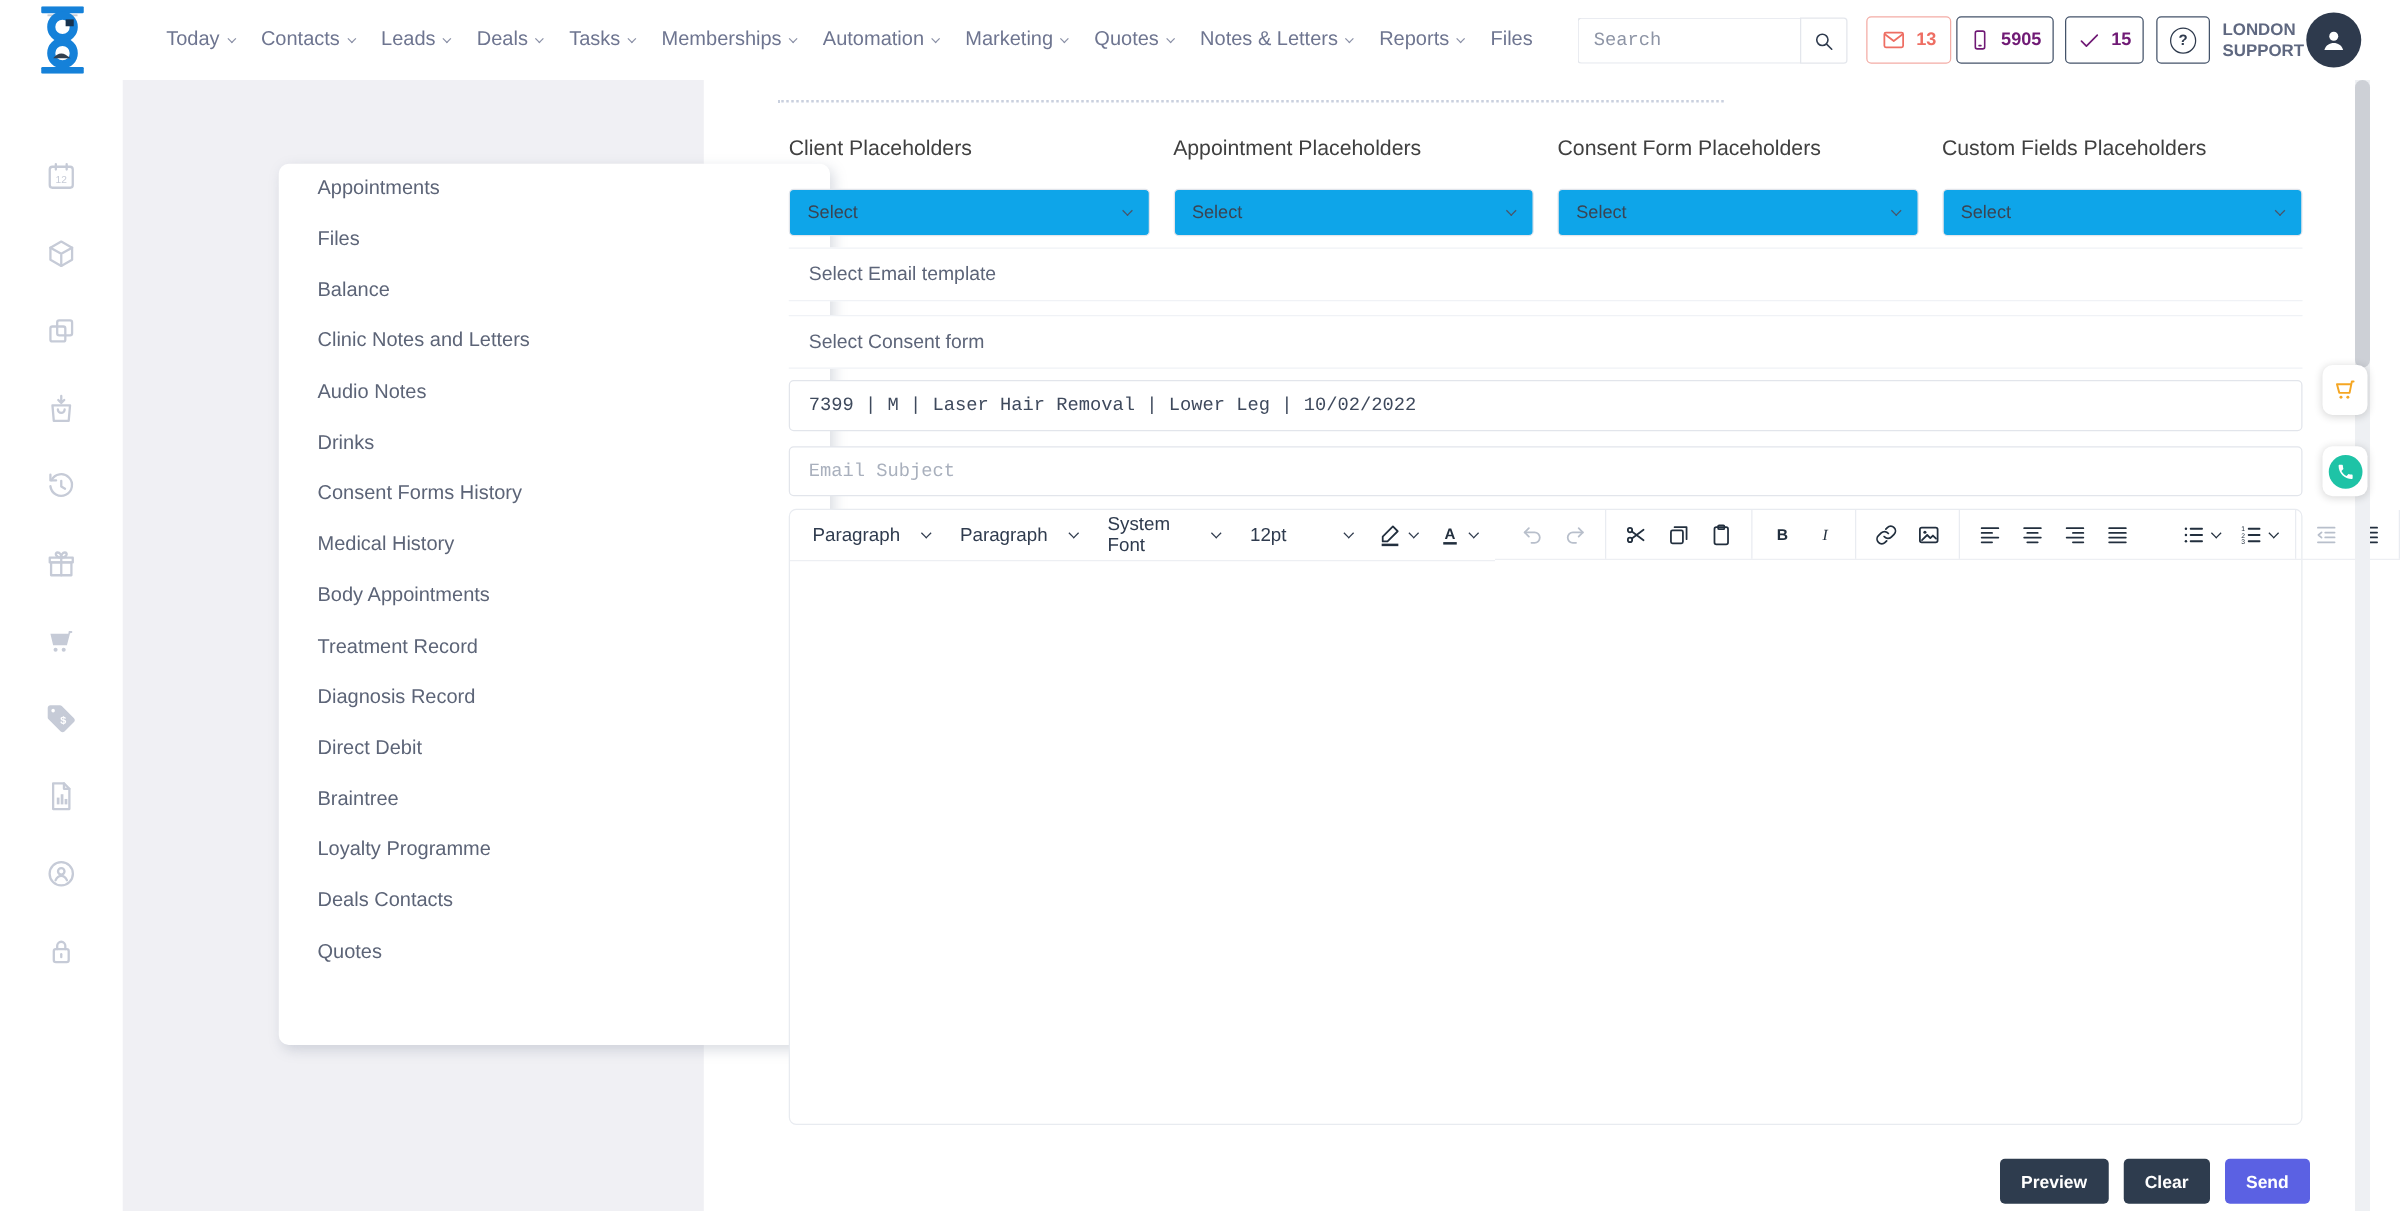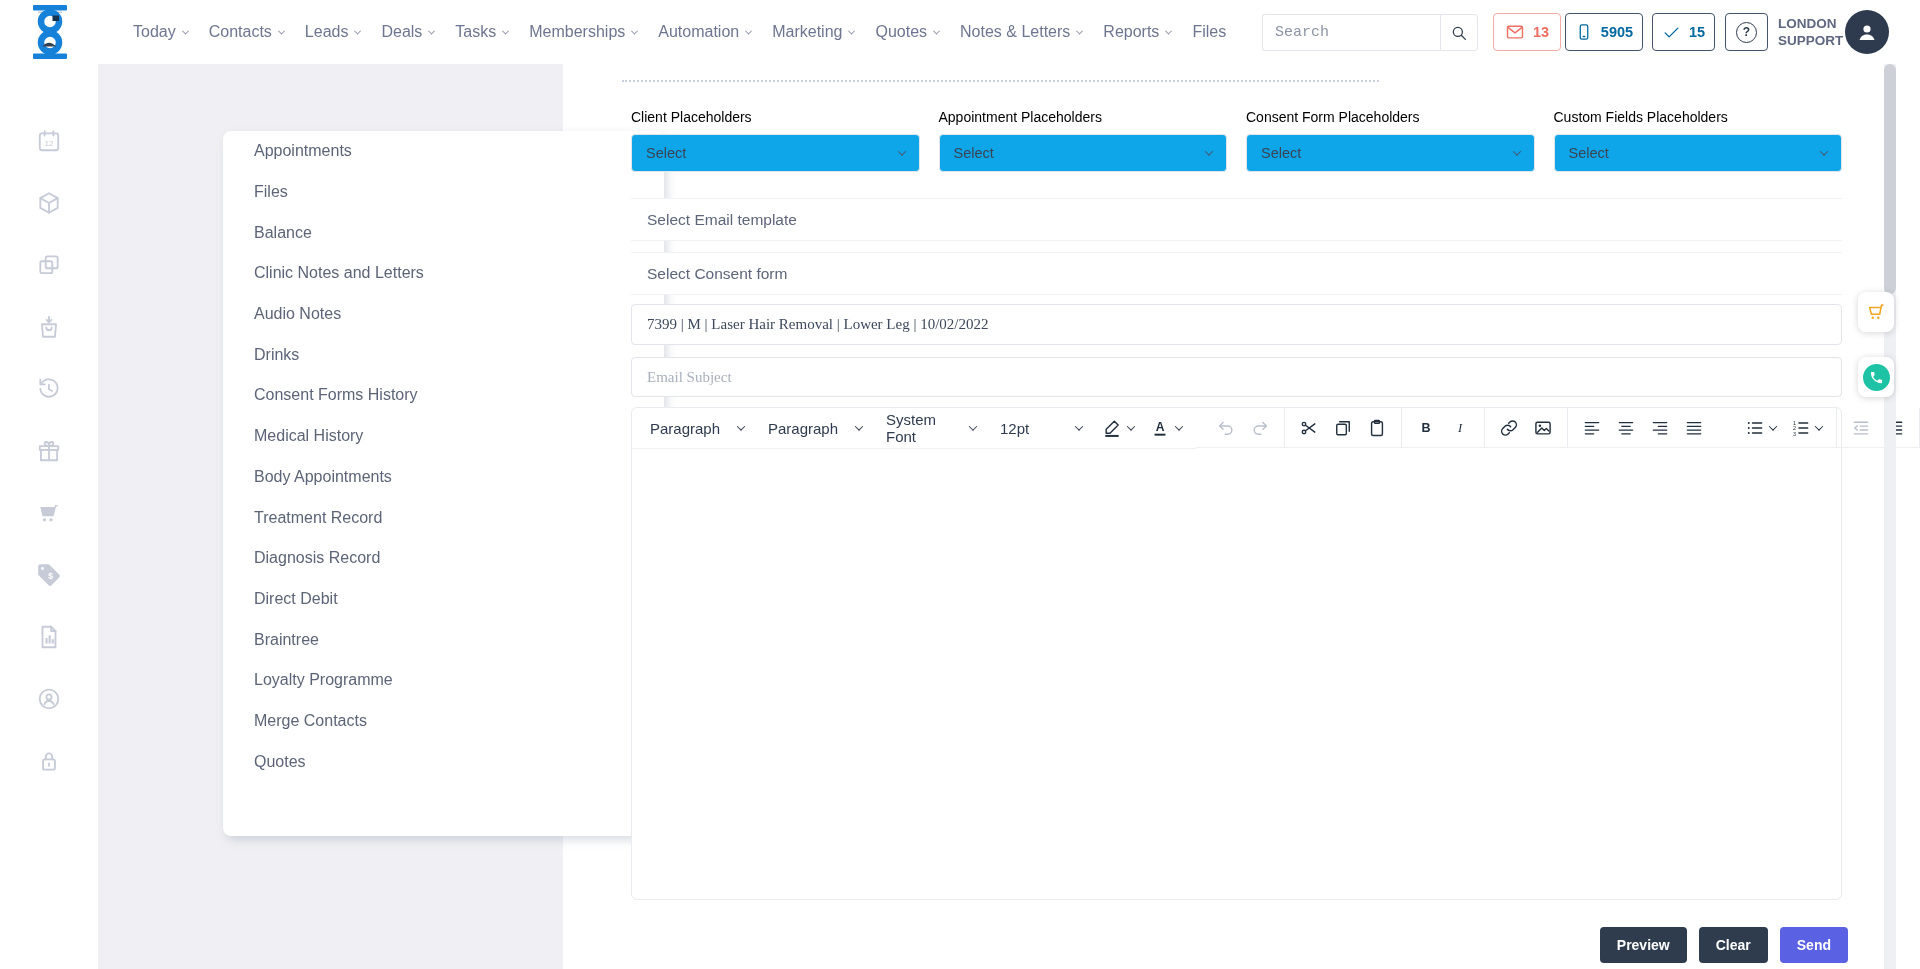--- a/index.html
+++ b/index.html
@@ -17,21 +17,21 @@
   .nav-item .chev{width:5px;height:5px;border-width:1.4px;color:#8a90a6}
   .search{position:absolute;left:1262px;top:14px;display:flex;height:37px}
   .search input{width:178px;height:37px;border:1px solid #e3e6ec;border-right:none;border-radius:3px 0 0 3px;
     padding:0 12px;font-size:15px;color:#6d28d9;outline:none;font-family:Liberation Mono, monospace}
   .search input::placeholder{color:#8d94a5}
   .search-btn{width:38px;height:37px;border:1px solid #e3e6ec;border-radius:0 3px 3px 0;background:#fff;
     display:flex;align-items:center;justify-content:center;color:#2f3b4e;cursor:pointer}
   .badge{position:absolute;top:13px;height:38px;border-radius:4px;display:flex;align-items:center;
     justify-content:center;gap:8px;background:#fff;cursor:pointer;font-weight:bold}
   .badge.red{border:1.5px solid #f3aca5;color:#ee6e63}
-  .badge.navy{border:1.5px solid #44536a;color:#0369a1}
+  .badge.navy{border:1.5px solid #44536a;color:#701a75}
   .badge .cnt{font-size:14.5px}
   .help-badge{position:absolute;left:1725px;top:13px;width:43px;height:38px;border:1.5px solid #44536a;
     border-radius:4px;display:flex;align-items:center;justify-content:center;cursor:pointer}
   .help-circle{width:21px;height:21px;border:1.5px solid #2e3a4d;border-radius:50%;display:flex;
     align-items:center;justify-content:center;font-size:12px;color:#2e3a4d;font-weight:bold}
   .user-name{position:absolute;left:1778px;top:15px;font-size:13.5px;font-weight:bold;color:#5f6880;line-height:17px}
   .avatar{position:absolute;left:1845px;top:10px;width:44px;height:44px;border-radius:50%;background:#2e3a4d;
     display:flex;align-items:center;justify-content:center;cursor:pointer}
   
   .rail{position:absolute;left:0;top:64px;width:98px;height:905px;background:#fff;display:flex;
@@ -39,29 +39,29 @@
   .rail-ic{width:26px;height:26px;cursor:pointer;display:flex;align-items:center;justify-content:center}
   
   .panel{position:absolute;left:98px;top:64px;width:465px;height:905px;background:#f0f0f4}
   .menu-card{position:absolute;left:125px;top:67px;width:441px;height:705px;background:#fff;border-radius:8px;
     box-shadow:3px 4px 10px rgba(120,128,152,.28)}
   .menu-item{height:40.7px;display:flex;align-items:center;padding-left:31px;font-size:16px;color:#5c6477;cursor:pointer}
   
   .dotted{position:absolute;left:622px;top:80px;width:757px;border-top:2px dotted #c9d0de}
   .ph-row{position:absolute;left:631px;top:109px;width:1211px;display:flex;gap:19px}
   .ph-col{flex:1}
-  .ph-label{font-size:14px;font-weight:500;color:#000000;margin-bottom:9px}
+  .ph-label{font-size:17px;font-weight:500;color:#404040;margin-bottom:22px}
   .select{height:38px;border:1px solid #e2e5eb;border-radius:4px;background:#0ea5e9;display:flex;align-items:center;
     justify-content:space-between;padding:0 14px;font-size:14.5px;color:#3a4453;cursor:pointer}
   .select .chev{color:#4a5468}
   .expanders{position:absolute;left:631px;top:198px;width:1211px}
   .expander{height:43px;margin-bottom:11px;border-top:1px solid #f0f2f6;border-bottom:1px solid #f0f2f6;
     display:flex;align-items:center;padding-left:16px;font-size:15.5px;color:#5d6579;background:#fff;cursor:pointer}
   .txt-input{position:absolute;left:631px;width:1211px;border:1px solid #e2e5eb;border-radius:4px;
-    padding:0 15px;font-size:15px;color:#3e495c;outline:none;background:#fff;font-family:Liberation Serif, serif}
+    padding:0 15px;font-size:15px;color:#3e495c;outline:none;background:#fff;font-family:Liberation Mono, monospace}
   .txt-input::placeholder{color:#a9b0bd}
   #ref-input{top:304px;height:41px}
   #subj-input{top:357px;height:40px}
   
   .editor{position:absolute;left:631px;top:407px;width:1211px;height:493px;border:1px solid #e8ebf0;
     border-radius:6px;display:flex;flex-direction:row;background:#fff}
   .tb-row{height:41px;border-bottom:1px solid #edeff3;display:flex;align-items:center;padding:0 6px;flex:none}
   .tb-row2{height:40px}
   .fmt{height:34px;display:flex;align-items:center;justify-content:space-between;padding:0 12px;
     color:#2f3b4e;font-size:15px;cursor:pointer;border-radius:3px}
@@ -357,21 +357,21 @@
 
       <div class="menu-item">
         <span>Braintree</span>
       </div>
 
       <div class="menu-item">
         <span>Loyalty Programme</span>
       </div>
 
       <div class="menu-item">
-        <span>Merge Contacts</span>
+        <span>Deals Contacts</span>
       </div>
 
       <div class="menu-item">
         <span>Quotes</span>
       </div>
     </div>
 </div>
 
 <div class="dotted"></div>
 

